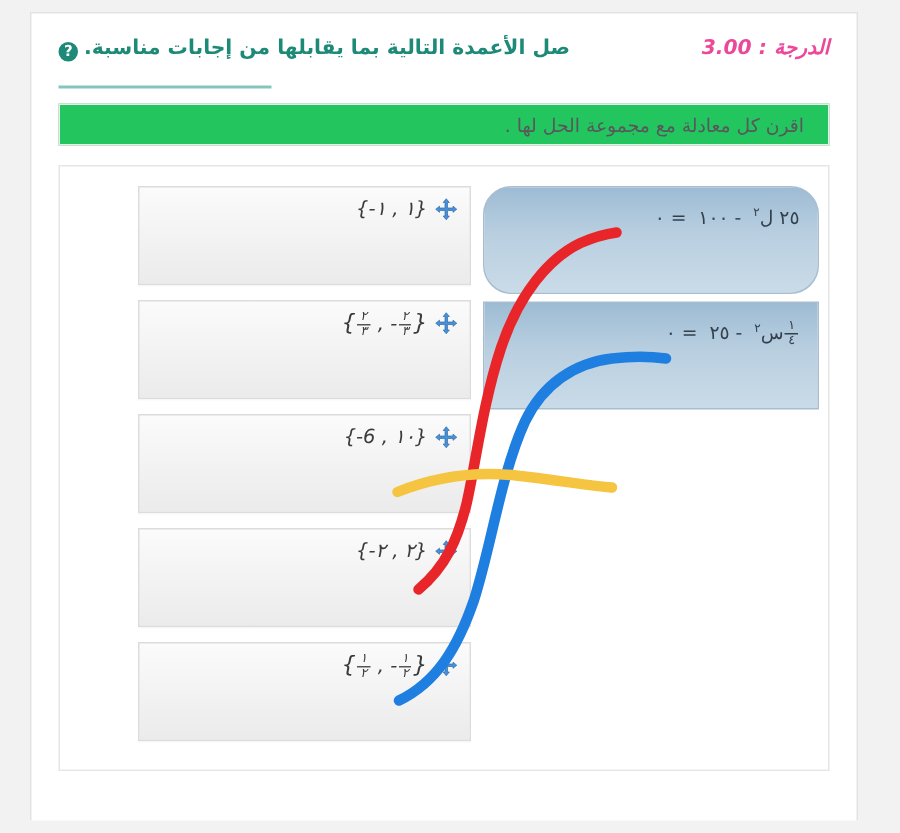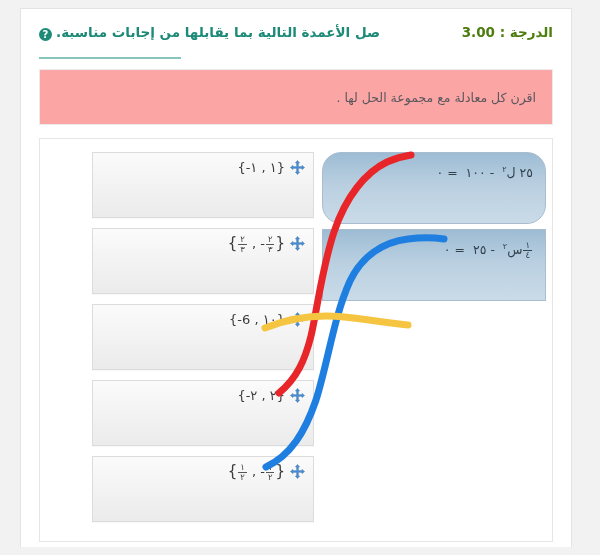--- a/index.html
+++ b/index.html
@@ -51,43 +51,44 @@
     color: #fff;
     font-size: 10px;
     line-height: 13px;
     text-align: center;
     font-weight: bold;
     margin-right: 4px;
     vertical-align: -1px;
     cursor: pointer;
   }
   .qgrade {
-    color: #4d7c0f;
+    color: #ec4899;
     font-size: 13.5px;
     font-weight: bold;
     white-space: nowrap;
     direction: rtl;
+    font-style: italic;
   }
   .header-underline {
     position: absolute;
     left: 18px;
     bottom: -4px;
     width: 142px;
     height: 2px;
     background: #86c5bb;
   }
 
   
   .prompt-wrap {
     padding: 14px 18px 0 18px;
   }
   .prompt {
-    background: #fca5a5;
+    background: #22c55e;
     border: 1px solid #eceaea;
-    height: 56px;
+    height: 28px;
     display: flex;
     align-items: center;
     justify-content: flex-start;
     padding: 0 16px;
     color: #58575c;
     font-size: 12.5px;
     direction: rtl;
   }
 
   
@@ -108,20 +109,21 @@
   }
   .col-right {   
     width: 224px;
     margin-right: 0;
     padding-top: 5px;
   }
   .col-left {
     width: 222px;
     padding-top: 5px;
     margin-right: 8px;
+    font-style: italic;
   }
 
   .item {
     position: relative;
     height: 66px;
     margin-bottom: 10px;
     border: 1px solid #dcdcdc;
     background: linear-gradient(to bottom, #fbfbfb 0%, #f2f2f2 55%, #ebebeb 100%);
     display: flex;
     align-items: flex-start;

